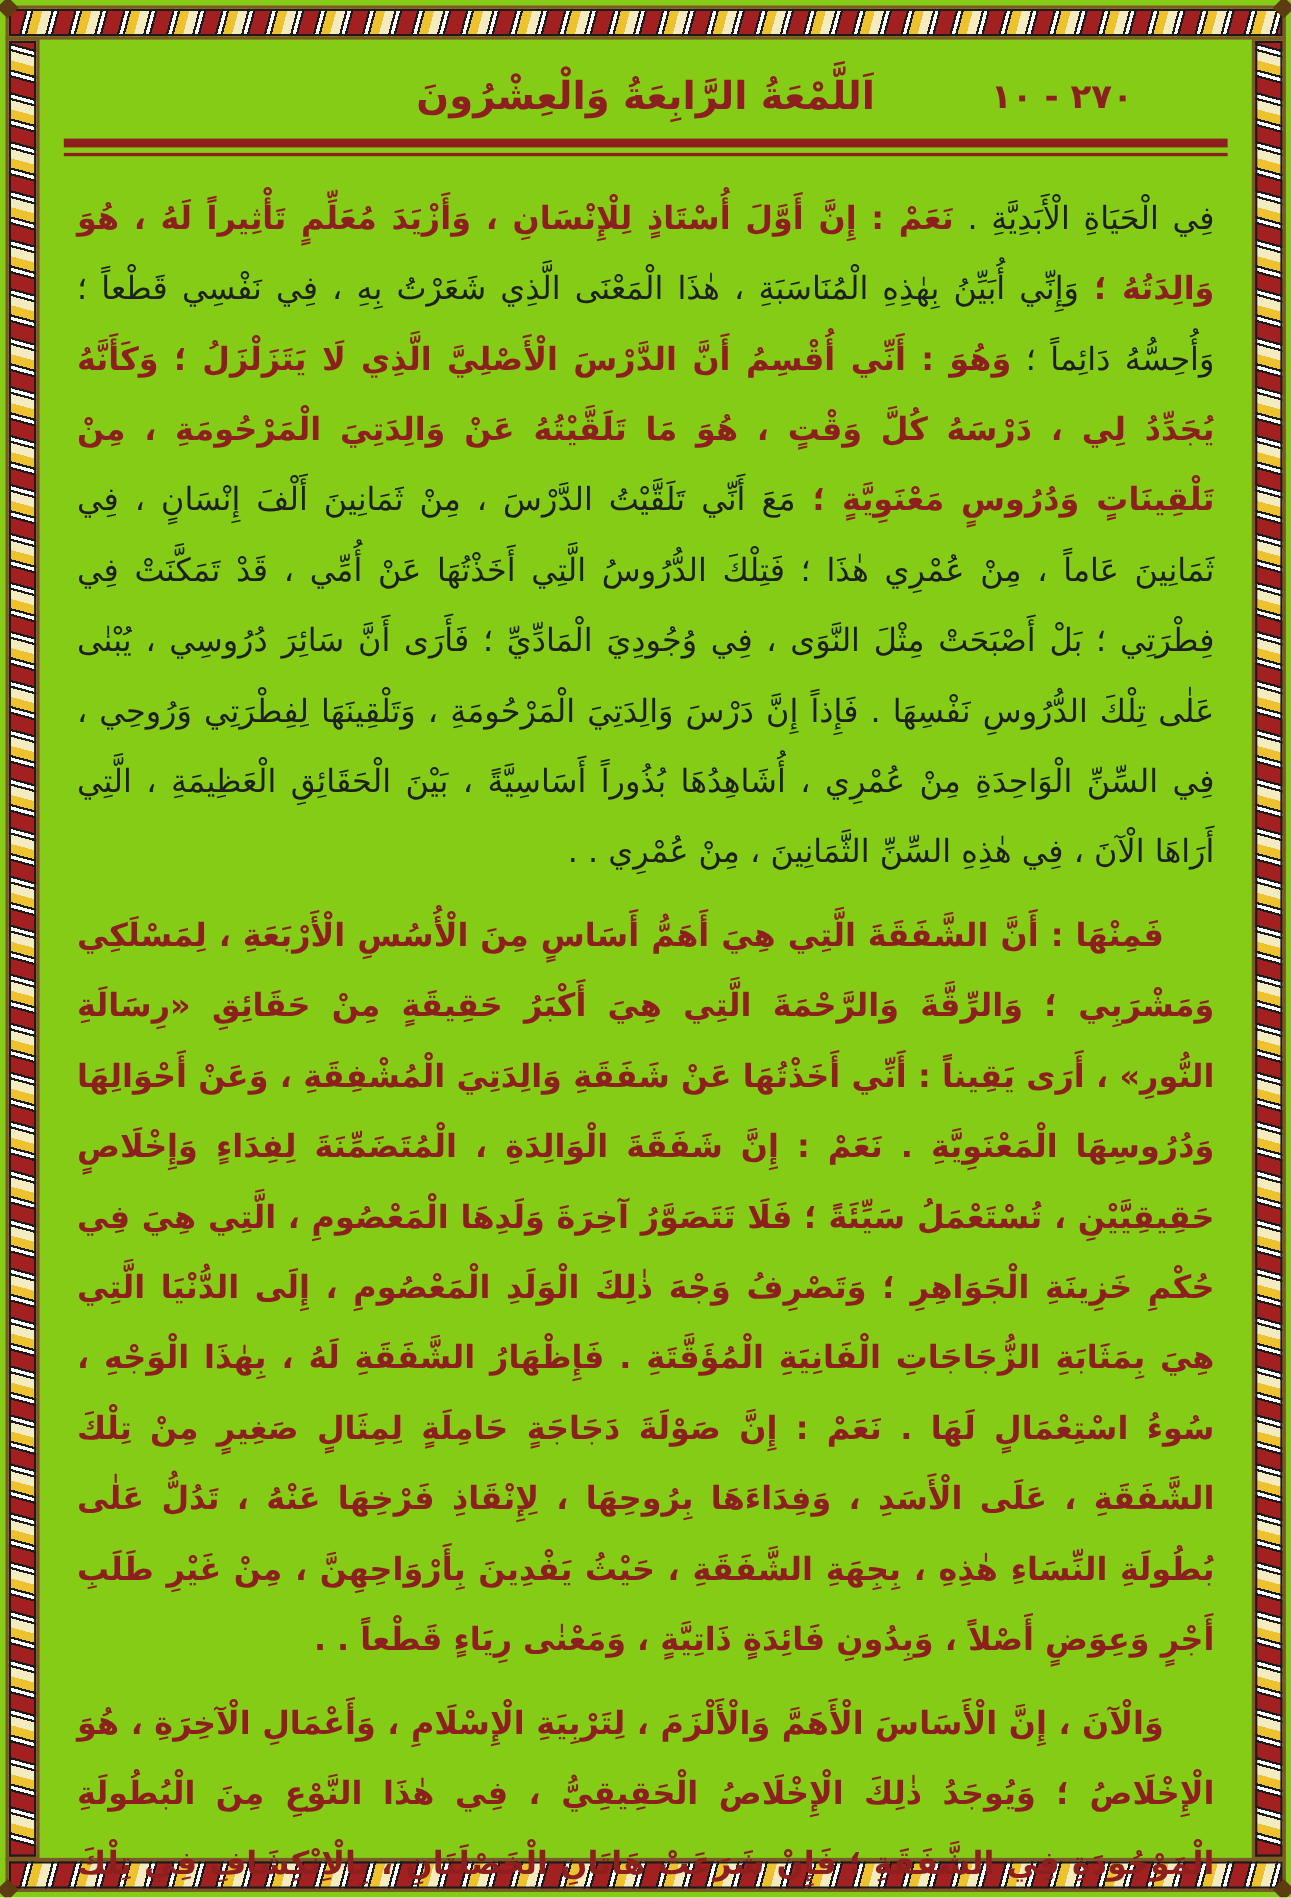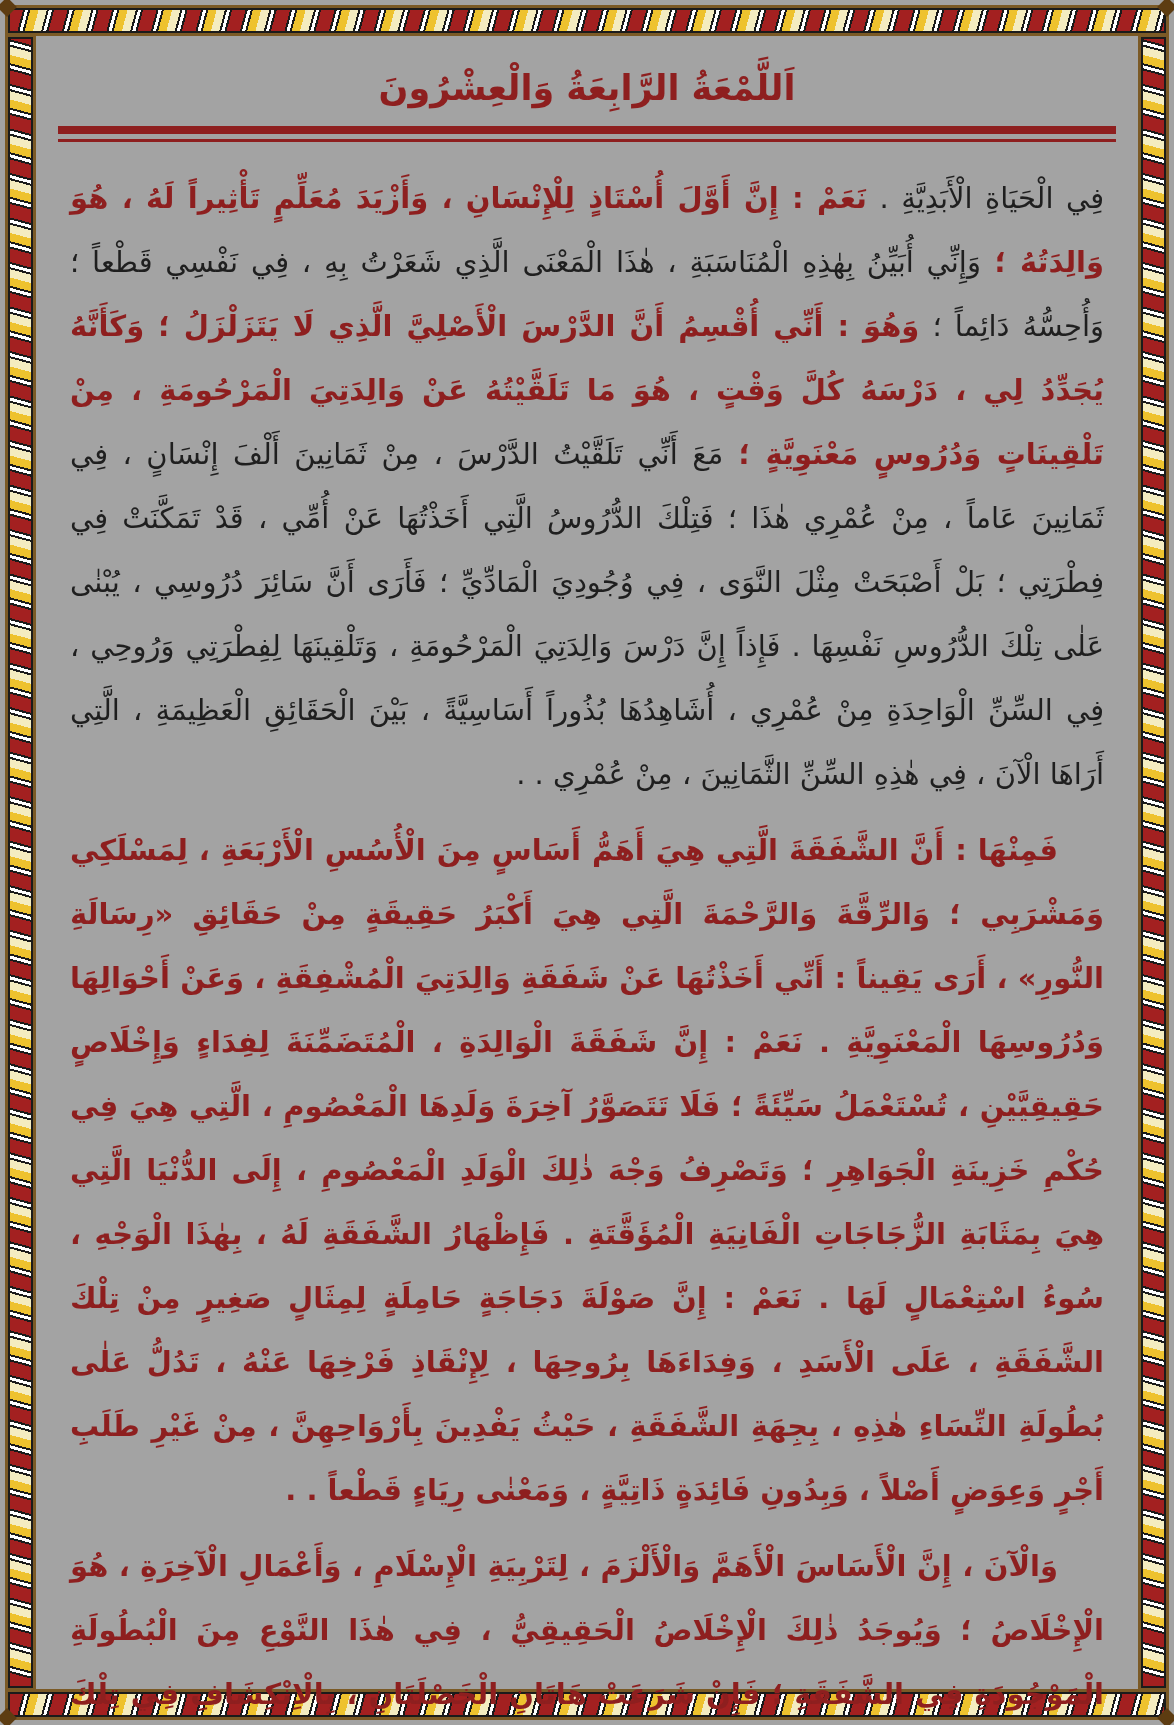--- a/index.html
+++ b/index.html
@@ -1,17 +1,17 @@
 <!DOCTYPE html>
 <html lang="ar"><head>
 <meta charset="utf-8">
 <style>
   html,body{margin:0;padding:0;background:#ffffff;}
   .page{
-    position:relative;width:1174px;height:1725px;background:#a3a3a3;overflow:hidden;
+    position:relative;width:1174px;height:1725px;background:#84cc16;overflow:hidden;
     font-family:"DejaVu Sans",sans-serif;
     --red:#8e1f1f; --dark:#1f1f1f; --rail:#7b5a26;
     --chain-red:#a32020; --chain-yellow:#eec22e; --chain-cream:#f4ecc0;
   }
   
   .band{position:absolute;box-sizing:border-box;border:3px solid var(--rail);
         box-shadow:inset 0 0 0 2px #1b1b1b;}
   .band-top,.band-bottom{
     left:5px;right:5px;height:31px;
     background:repeating-linear-gradient(105deg,
@@ -55,20 +55,21 @@
   <div class="band band-left"></div>
   <div class="band band-right"></div>
   <div class="corner c-tl"></div>
   <div class="corner c-tr"></div>
   <div class="corner c-bl"></div>
   <div class="corner c-br"></div>
 
   <div class="content">
     <div class="header">
       <h1 class="title">اَللَّمْعَةُ الرَّابِعَةُ وَالْعِشْرُونَ</h1>
+      <div class="page-num">٢٧٠ - ١٠</div>
     </div>
     <div class="rule"></div>
     <div class="body" id="body-text">
         <p class="para"><span class="seg dark">فِي الْحَيَاةِ الْأَبَدِيَّةِ . </span><span class="seg red">نَعَمْ : إِنَّ أَوَّلَ أُسْتَاذٍ لِلْإِنْسَانِ ، وَأَزْيَدَ مُعَلِّمٍ تَأْثِيراً لَهُ ، هُوَ وَالِدَتُهُ ؛ </span><span class="seg dark">وَإِنِّي أُبَيِّنُ بِهٰذِهِ الْمُنَاسَبَةِ ، هٰذَا الْمَعْنَى الَّذِي شَعَرْتُ بِهِ ، فِي نَفْسِي قَطْعاً ؛ وَأُحِسُّهُ دَائِماً ؛ </span><span class="seg red">وَهُوَ : أَنِّي أُقْسِمُ أَنَّ الدَّرْسَ الْأَصْلِيَّ الَّذِي لَا يَتَزَلْزَلُ ؛ وَكَأَنَّهُ يُجَدِّدُ لِي ، دَرْسَهُ كُلَّ وَقْتٍ ، هُوَ مَا تَلَقَّيْتُهُ عَنْ وَالِدَتِيَ الْمَرْحُومَةِ ، مِنْ تَلْقِينَاتٍ وَدُرُوسٍ مَعْنَوِيَّةٍ ؛ </span><span class="seg dark">مَعَ أَنِّي تَلَقَّيْتُ الدَّرْسَ ، مِنْ ثَمَانِينَ أَلْفَ إِنْسَانٍ ، فِي ثَمَانِينَ عَاماً ، مِنْ عُمْرِي هٰذَا ؛ فَتِلْكَ الدُّرُوسُ الَّتِي أَخَذْتُهَا عَنْ أُمِّي ، قَدْ تَمَكَّنَتْ فِي فِطْرَتِي ؛ بَلْ أَصْبَحَتْ مِثْلَ النَّوَى ، فِي وُجُودِيَ الْمَادِّيِّ ؛ فَأَرَى أَنَّ سَائِرَ دُرُوسِي ، يُبْنٰى عَلٰى تِلْكَ الدُّرُوسِ نَفْسِهَا . فَإِذاً إِنَّ دَرْسَ وَالِدَتِيَ الْمَرْحُومَةِ ، وَتَلْقِينَهَا لِفِطْرَتِي وَرُوحِي ، فِي السِّنِّ الْوَاحِدَةِ مِنْ عُمْرِي ، أُشَاهِدُهَا بُذُوراً أَسَاسِيَّةً ، بَيْنَ الْحَقَائِقِ الْعَظِيمَةِ ، الَّتِي أَرَاهَا الْآنَ ، فِي هٰذِهِ السِّنِّ الثَّمَانِينَ ، مِنْ عُمْرِي . .</span></p>
         <p class="para indent"><span class="seg red">فَمِنْهَا : أَنَّ الشَّفَقَةَ الَّتِي هِيَ أَهَمُّ أَسَاسٍ مِنَ الْأُسُسِ الْأَرْبَعَةِ ، لِمَسْلَكِي وَمَشْرَبِي ؛ وَالرِّقَّةَ وَالرَّحْمَةَ الَّتِي هِيَ أَكْبَرُ حَقِيقَةٍ مِنْ حَقَائِقِ «رِسَالَةِ النُّورِ» ، أَرَى يَقِيناً : أَنِّي أَخَذْتُهَا عَنْ شَفَقَةِ وَالِدَتِيَ الْمُشْفِقَةِ ، وَعَنْ أَحْوَالِهَا وَدُرُوسِهَا الْمَعْنَوِيَّةِ . نَعَمْ : إِنَّ شَفَقَةَ الْوَالِدَةِ ، الْمُتَضَمِّنَةَ لِفِدَاءٍ وَإِخْلَاصٍ حَقِيقِيَّيْنِ ، تُسْتَعْمَلُ سَيِّئَةً ؛ فَلَا تَتَصَوَّرُ آخِرَةَ وَلَدِهَا الْمَعْصُومِ ، الَّتِي هِيَ فِي حُكْمِ خَزِينَةِ الْجَوَاهِرِ ؛ وَتَصْرِفُ وَجْهَ ذٰلِكَ الْوَلَدِ الْمَعْصُومِ ، إِلَى الدُّنْيَا الَّتِي هِيَ بِمَثَابَةِ الزُّجَاجَاتِ الْفَانِيَةِ الْمُؤَقَّتَةِ . فَإِظْهَارُ الشَّفَقَةِ لَهُ ، بِهٰذَا الْوَجْهِ ، سُوءُ اسْتِعْمَالٍ لَهَا . نَعَمْ : إِنَّ صَوْلَةَ دَجَاجَةٍ حَامِلَةٍ لِمِثَالٍ صَغِيرٍ مِنْ تِلْكَ الشَّفَقَةِ ، عَلَى الْأَسَدِ ، وَفِدَاءَهَا بِرُوحِهَا ، لِإِنْقَاذِ فَرْخِهَا عَنْهُ ، تَدُلُّ عَلٰى بُطُولَةِ النِّسَاءِ هٰذِهِ ، بِجِهَةِ الشَّفَقَةِ ، حَيْثُ يَفْدِينَ بِأَرْوَاحِهِنَّ ، مِنْ غَيْرِ طَلَبِ أَجْرٍ وَعِوَضٍ أَصْلاً ، وَبِدُونِ فَائِدَةٍ ذَاتِيَّةٍ ، وَمَعْنٰى رِيَاءٍ قَطْعاً . .</span></p>
         <p class="para indent"><span class="seg red">وَالْآنَ ، إِنَّ الْأَسَاسَ الْأَهَمَّ وَالْأَلْزَمَ ، لِتَرْبِيَةِ الْإِسْلَامِ ، وَأَعْمَالِ الْآخِرَةِ ، هُوَ الْإِخْلَاصُ ؛ وَيُوجَدُ ذٰلِكَ الْإِخْلَاصُ الْحَقِيقِيُّ ، فِي هٰذَا النَّوْعِ مِنَ الْبُطُولَةِ الْمَوْجُودَةِ فِي الشَّفَقَةِ ؛ فَإِنْ شَرَعَتْ هَاتَانِ الْخَصْلَتَانِ ، بِالْاِنْكِشَافِ فِي تِلْكَ الطَّائِفَةِ الْمُبَارَكَةِ ؛</span></p>
       </div>
   </div>
 
 </div>

